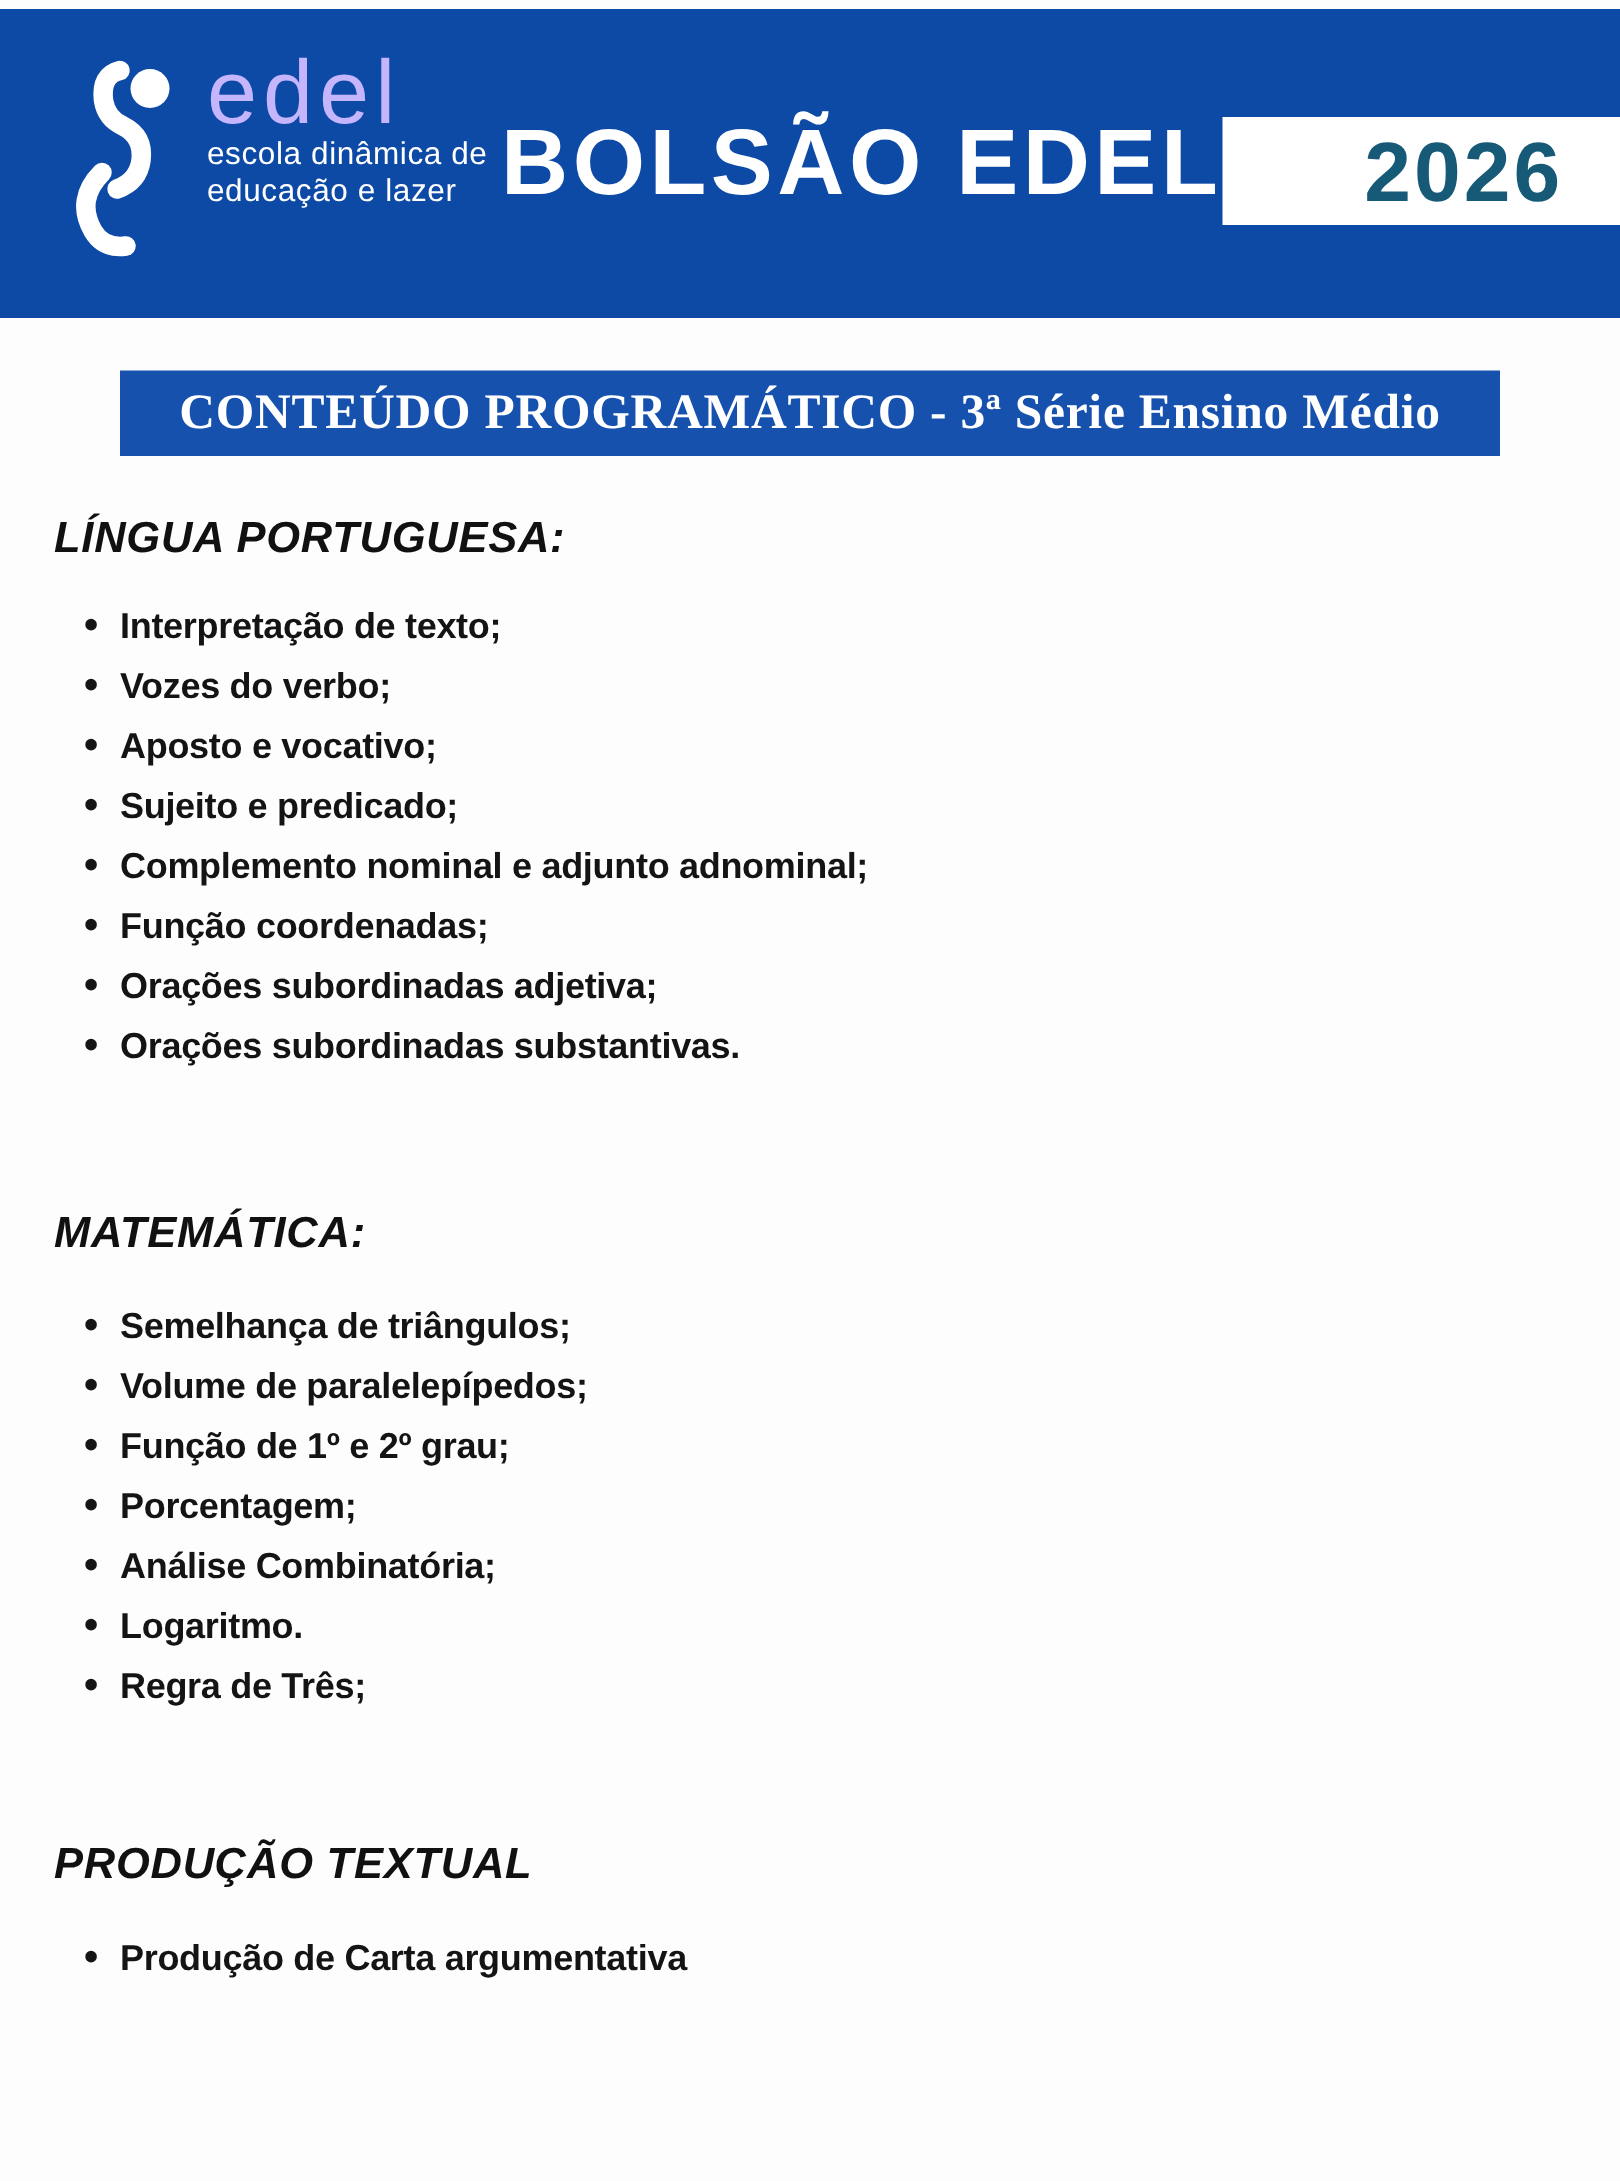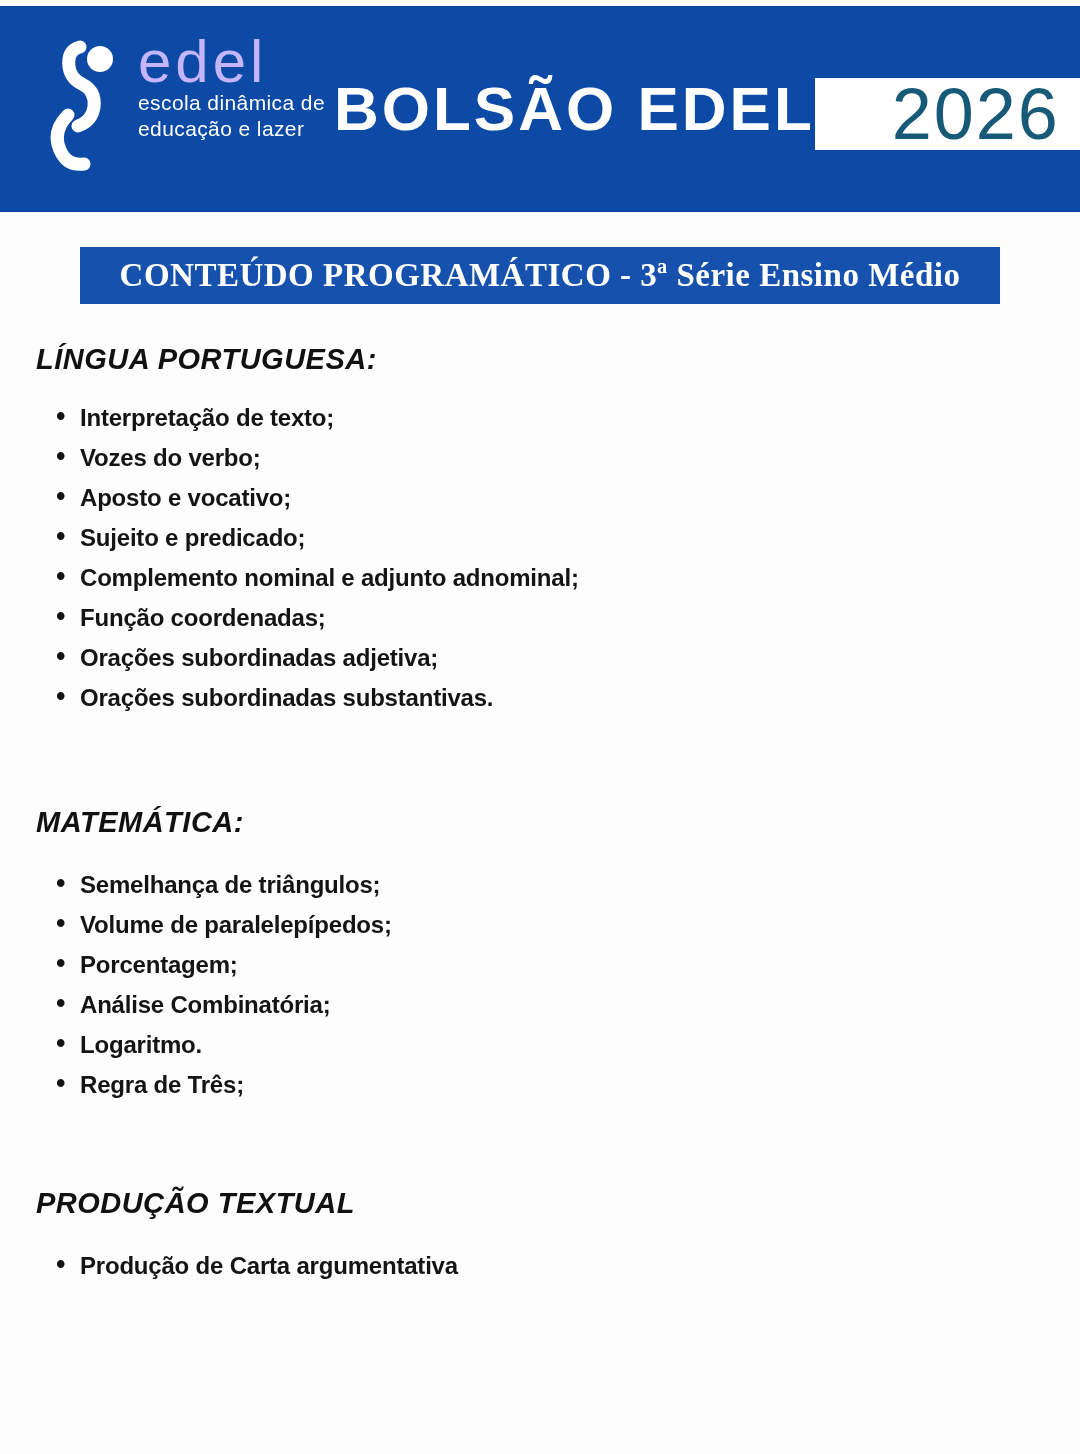--- a/index.html
+++ b/index.html
@@ -48,21 +48,21 @@
   }
   .hero-title{
     color:#fff;font-size:62px;font-weight:bold;letter-spacing:3px;
     line-height:1;white-space:nowrap;
   }
   .year-box{
     margin-top:10px;width:322px;height:72px;background:#fff;
     display:flex;align-items:center;justify-content:center;
   }
   .year-box span{
-    font-size:72px;font-weight:normal;color:var(--year-text);letter-spacing:2px;
+    font-size:56px;font-weight:bold;color:var(--year-text);letter-spacing:2px;
   }
 
   
   .banner{
     margin:35px 0 0 80px;
     width:920px;height:57px;
     background:var(--banner-bg);
     display:flex;align-items:center;justify-content:center;font-family:Liberation Serif, serif;
   }
   .banner span{
@@ -139,20 +139,21 @@
         <li>Orações subordinadas adjetiva;</li>
         <li>Orações subordinadas substantivas.</li>
       </ul>
     </section>
 
     <section class="section-1">
       <h2>MATEMÁTICA:</h2>
       <ul>
         <li>Semelhança de triângulos;</li>
         <li>Volume de paralelepípedos;</li>
+        <li>Função de 1º e 2º grau;</li>
         <li>Porcentagem;</li>
         <li>Análise Combinatória;</li>
         <li>Logaritmo.</li>
         <li>Regra de Três;</li>
       </ul>
     </section>
 
     <section class="section-2">
       <h2>PRODUÇÃO TEXTUAL</h2>
       <ul>

